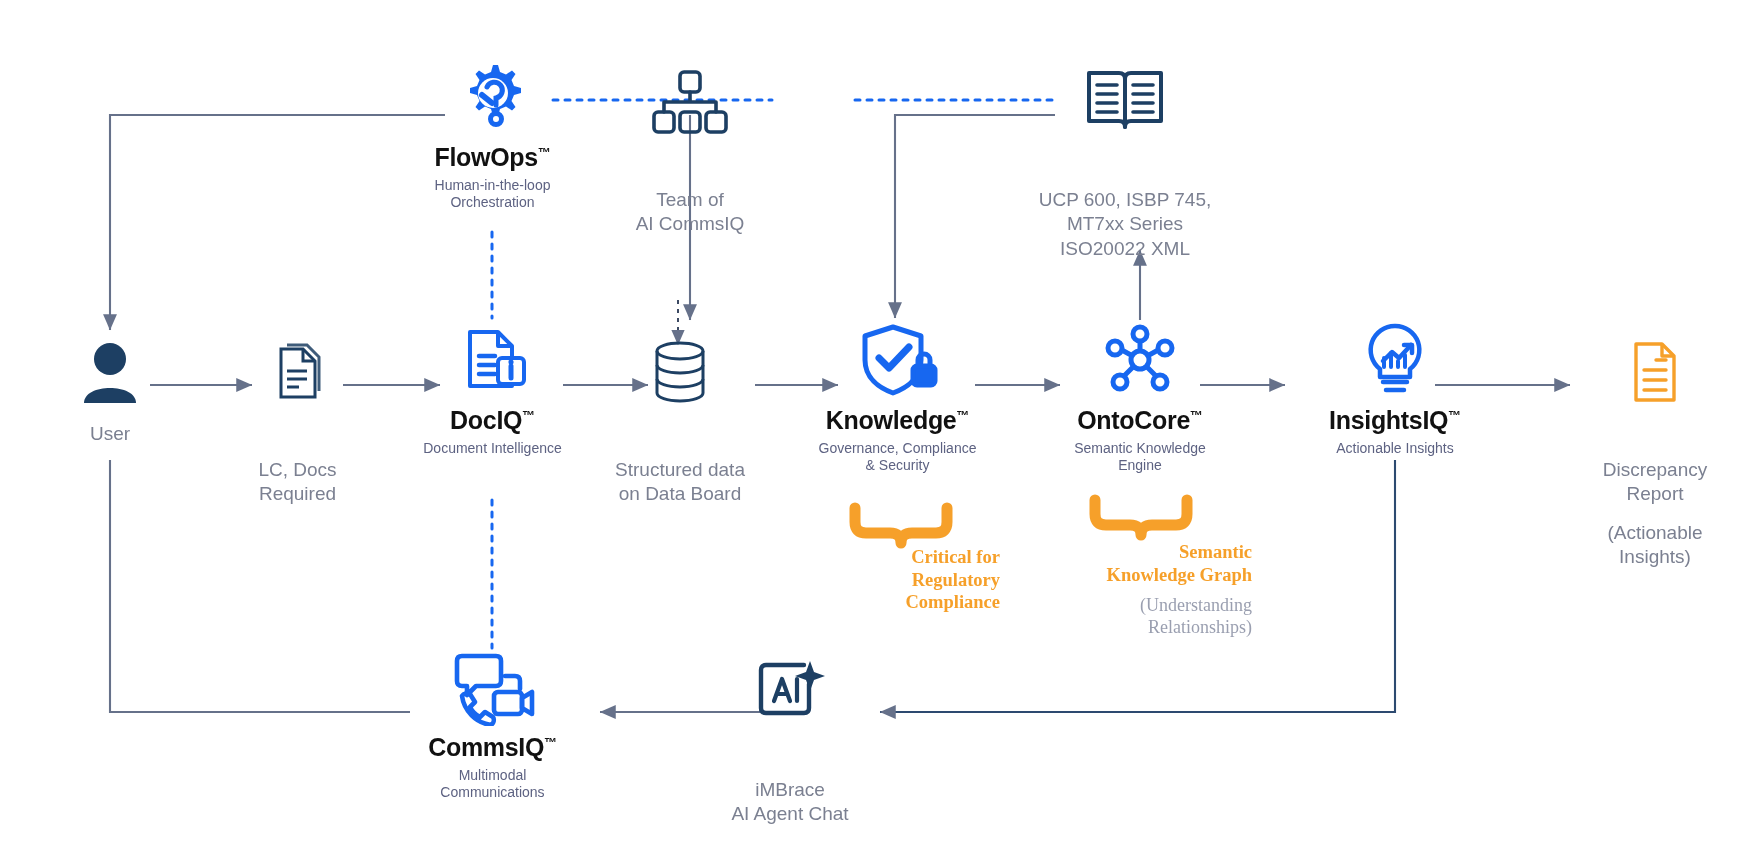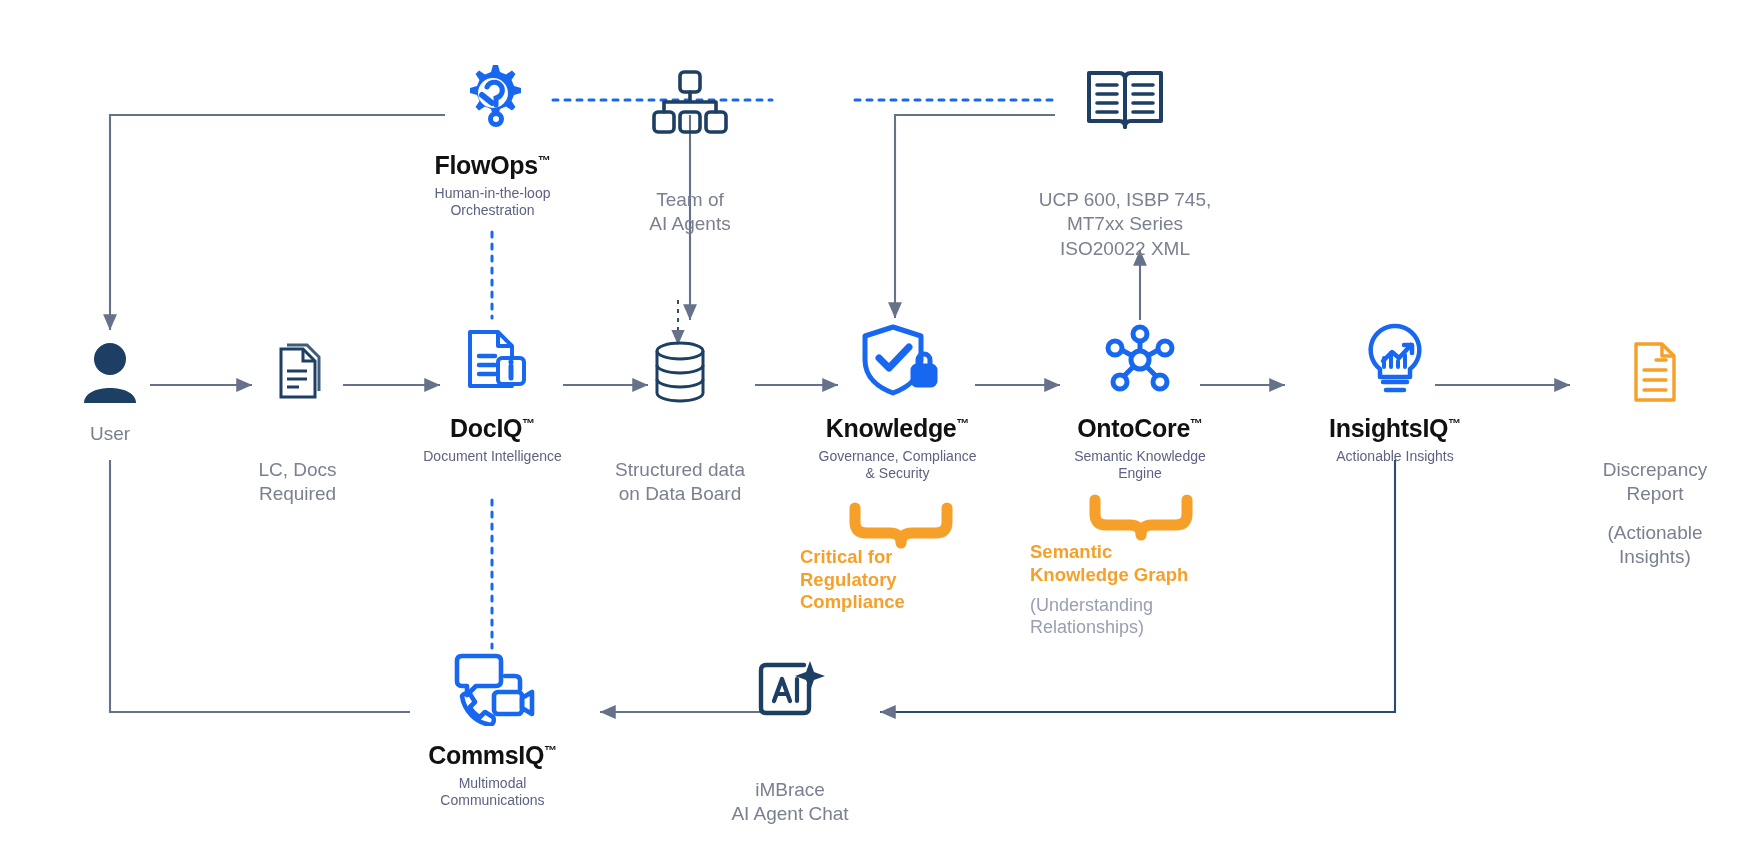--- a/index.html
+++ b/index.html
@@ -13,40 +13,40 @@
   #canvas { position: absolute; inset: 0; }
   svg.edges { position: absolute; inset: 0; width: 1755px; height: 865px; }
 
   .node { position: absolute; text-align: center; }
   .icon-wrap { display: flex; align-items: center; justify-content: center; height: 84px; }
   .node-title {
     font-weight: bold;
     font-size: 25px;
     color: #111111;
     letter-spacing: -0.3px;
-    margin-top: 12px;
+    margin-top: 4px;
     white-space: nowrap;
   }
   .node-title .tm { font-size: 13px; vertical-align: super; font-weight: bold; }
   .node-sub {
     font-size: 14px;
     color: #5d6282;
     line-height: 1.18;
     margin-top: 5px;
   }
   .plain-label {
     font-size: 19px;
     color: #7b8091;
     line-height: 1.28;
     margin-top: 8px;
     white-space: nowrap;
   }
   .plain-label.multiline { white-space: normal; margin-top: 44px; }
 
-  .annot { position: absolute; text-align: left; }
+  .annot { position: absolute; text-align: right; font-family: Liberation Serif, serif; }
   .annot-text {
     color: #f6a02a;
     font-weight: bold;
     font-size: 18.5px;
     line-height: 1.22;
     margin-top: 6px;
   }
   .annot-note {
     color: #9a9fb0;
     font-size: 18px;
@@ -219,21 +219,21 @@
           <rect x="29" y="6" width="20" height="20" rx="4"></rect>
           <path d="M39,26 v10 M13,46 v-10 h52 v10" stroke-linecap="round"></path>
           <rect x="3" y="46" width="20" height="20" rx="4"></rect>
           <rect x="29" y="46" width="20" height="20" rx="4"></rect>
           <rect x="55" y="46" width="20" height="20" rx="4"></rect>
         </g>
       </svg>
     </div>
     <div class="plain-label multiline">
       <div>Team of</div>
-      <div>AI Agents</div>
+      <div>AI CommsIQ</div>
     </div>
   </div>
 
   <div class="node" style="left:1010px; top:60px; width:230px;">
     <div class="icon-wrap">
       <svg width="88" height="74" viewBox="0 0 88 74">
         <g fill="none" stroke="#1d3f63" stroke-width="4" stroke-linejoin="round">
           <path d="M8,8 h30 q6,0 6,6 v48 q0,-6 -6,-6 h-30 z"></path>
           <path d="M80,8 h-30 q-6,0 -6,6 v48 q0,-6 6,-6 h30 z"></path>
           <path d="M16,20 h20 M16,29 h20 M16,38 h20 M16,47 h20" stroke-width="3.6" stroke-linecap="round"></path>

